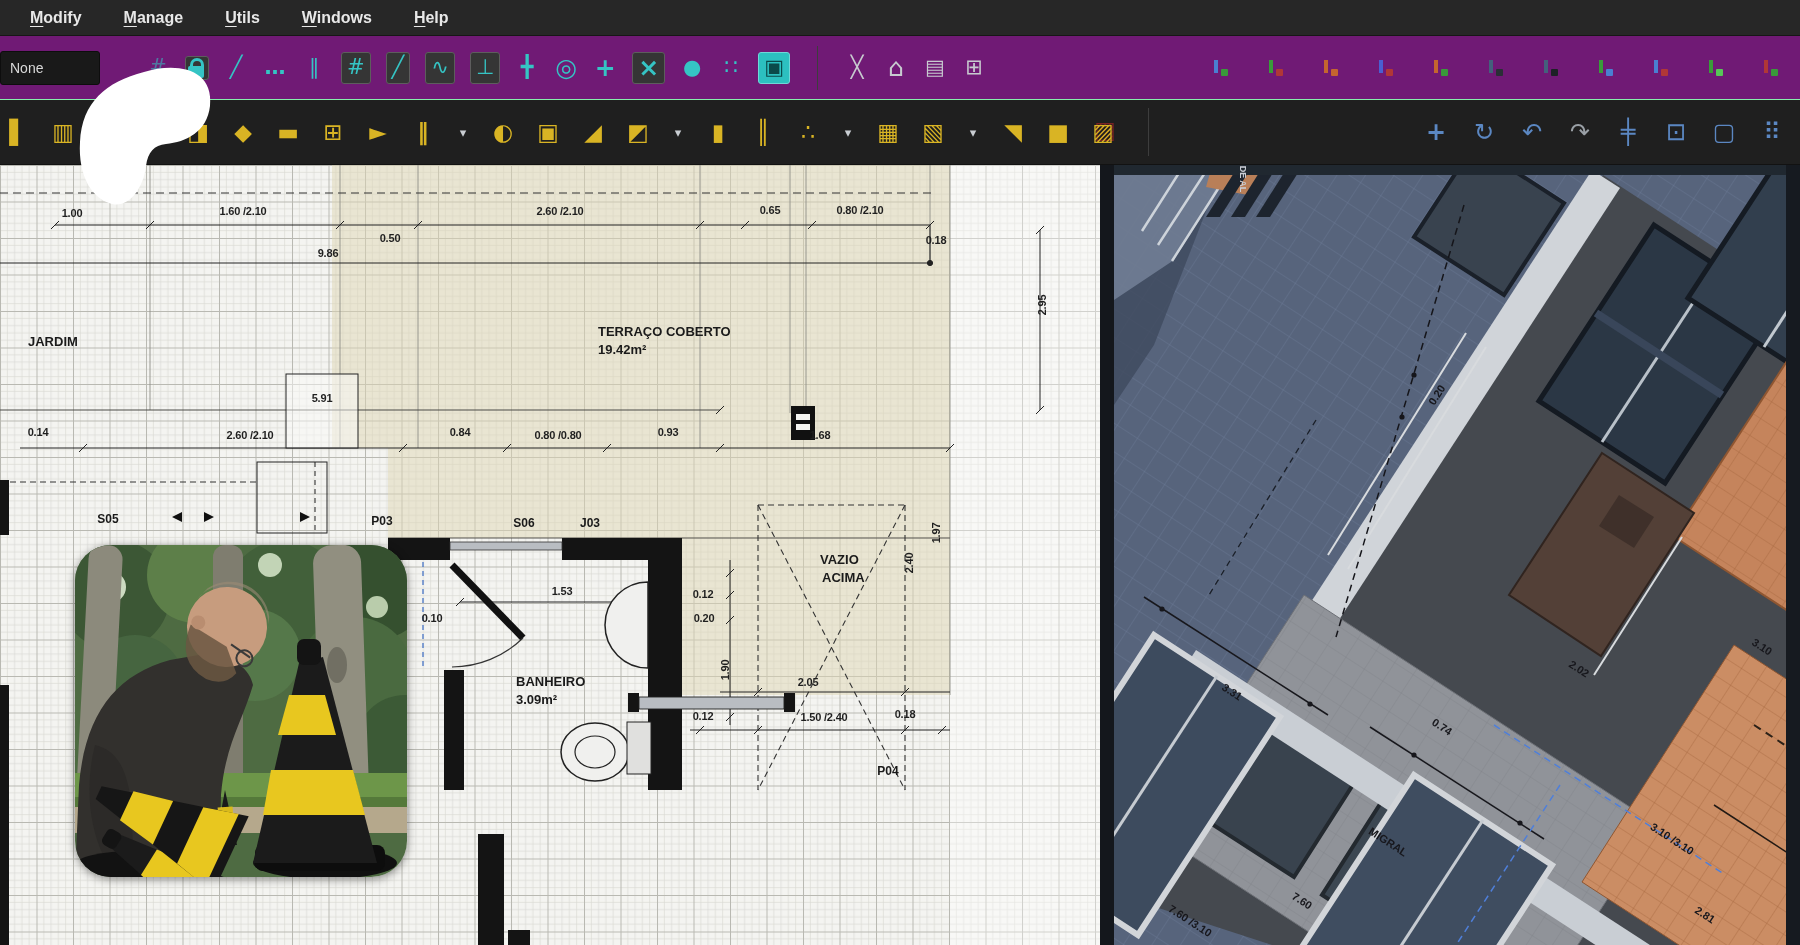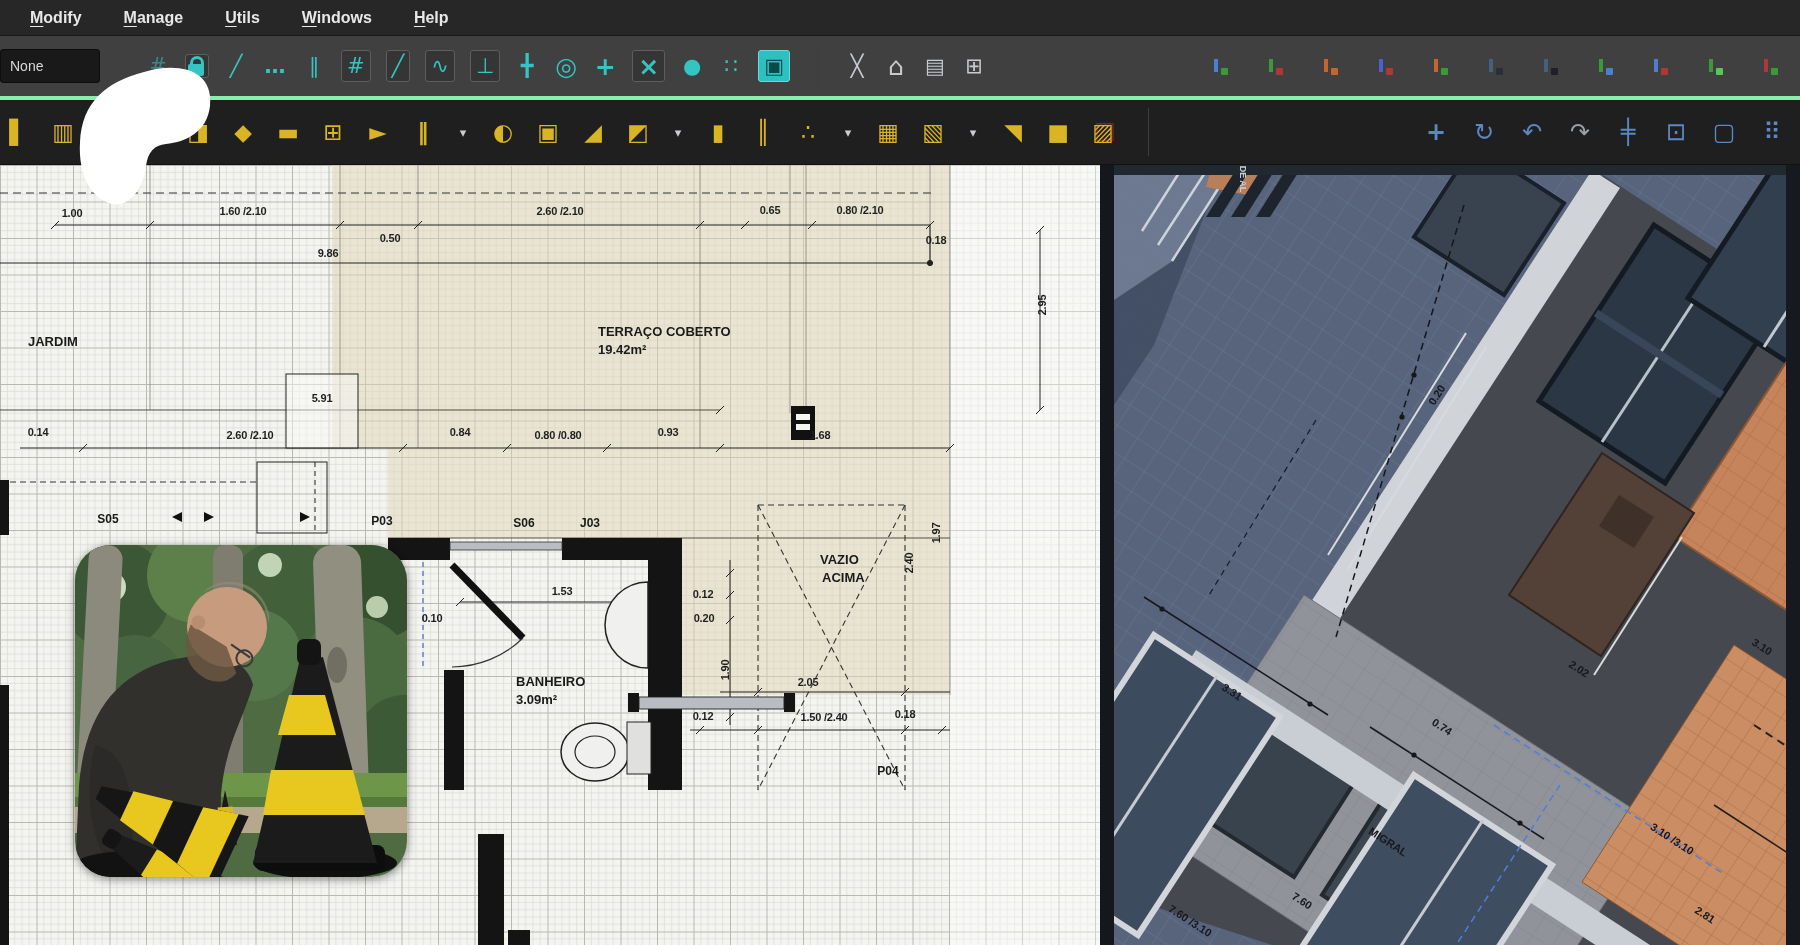--- a/index.html
+++ b/index.html
@@ -5,22 +5,22 @@
   html,body{margin:0;padding:0;background:#000;}
   .stage{position:relative;width:1800px;height:945px;overflow:hidden;background:#1e1e1e;
          font-family:"Liberation Sans",sans-serif;}
   
   .menubar{position:absolute;left:0;top:0;width:1800px;height:36px;background:#272727;
            display:flex;align-items:center;gap:42px;padding-left:30px;box-sizing:border-box;
            border-bottom:1px solid #171717;}
   .menu-item{color:#e8e8e8;font-size:16px;font-weight:bold;cursor:default;}
   .menu-item u{text-underline-offset:3px;}
   
-  .tb1{position:absolute;left:0;top:36px;width:1800px;height:64px;background:#404040;
-       display:flex;align-items:center;box-sizing:border-box;border-bottom:4px solid #86efac;}
+  .tb1{position:absolute;left:0;top:36px;width:1800px;height:64px;background:#701a75;
+       display:flex;align-items:center;box-sizing:border-box;border-bottom:1px solid #86efac;}
   .combo{width:100px;height:34px;background:#191919;border:1px solid #0d0d0d;border-radius:3px;
          color:#d8d8d8;font-size:14px;display:flex;align-items:center;padding-left:9px;
          box-sizing:border-box;margin-right:46px;flex:none;}
   .iconrow{display:flex;align-items:center;gap:15px;}
   .tbi{font-family:"DejaVu Sans",sans-serif;font-size:21px;line-height:1;display:inline-flex;
        align-items:center;justify-content:center;min-width:24px;height:30px;cursor:default;}
   .teal{color:#35c4c4;}
   .gray{color:#c7cacf;}
   .dim{opacity:.55;}
   .big{font-size:25px;}

